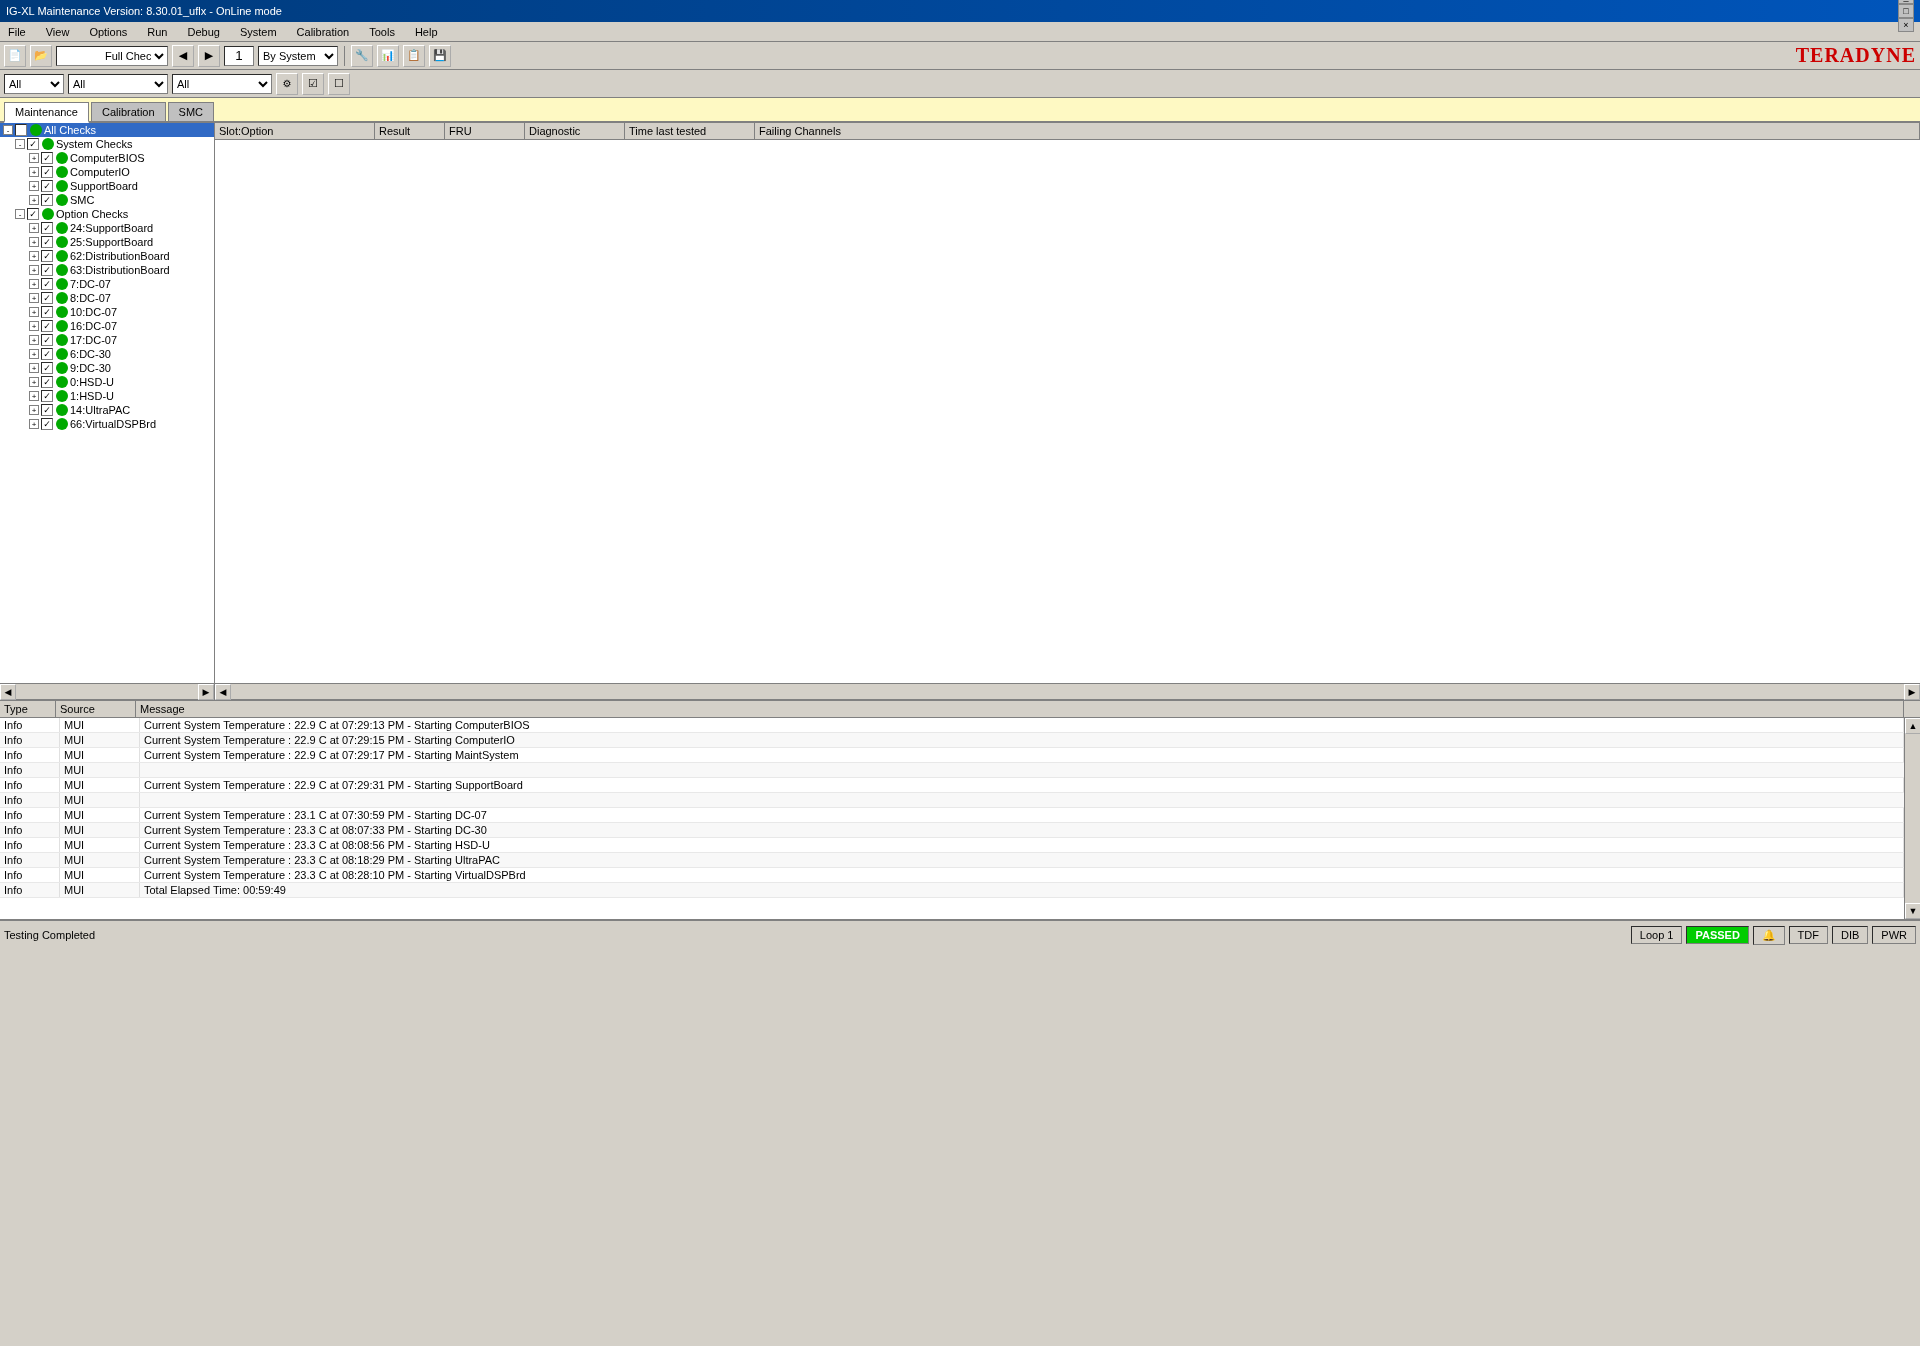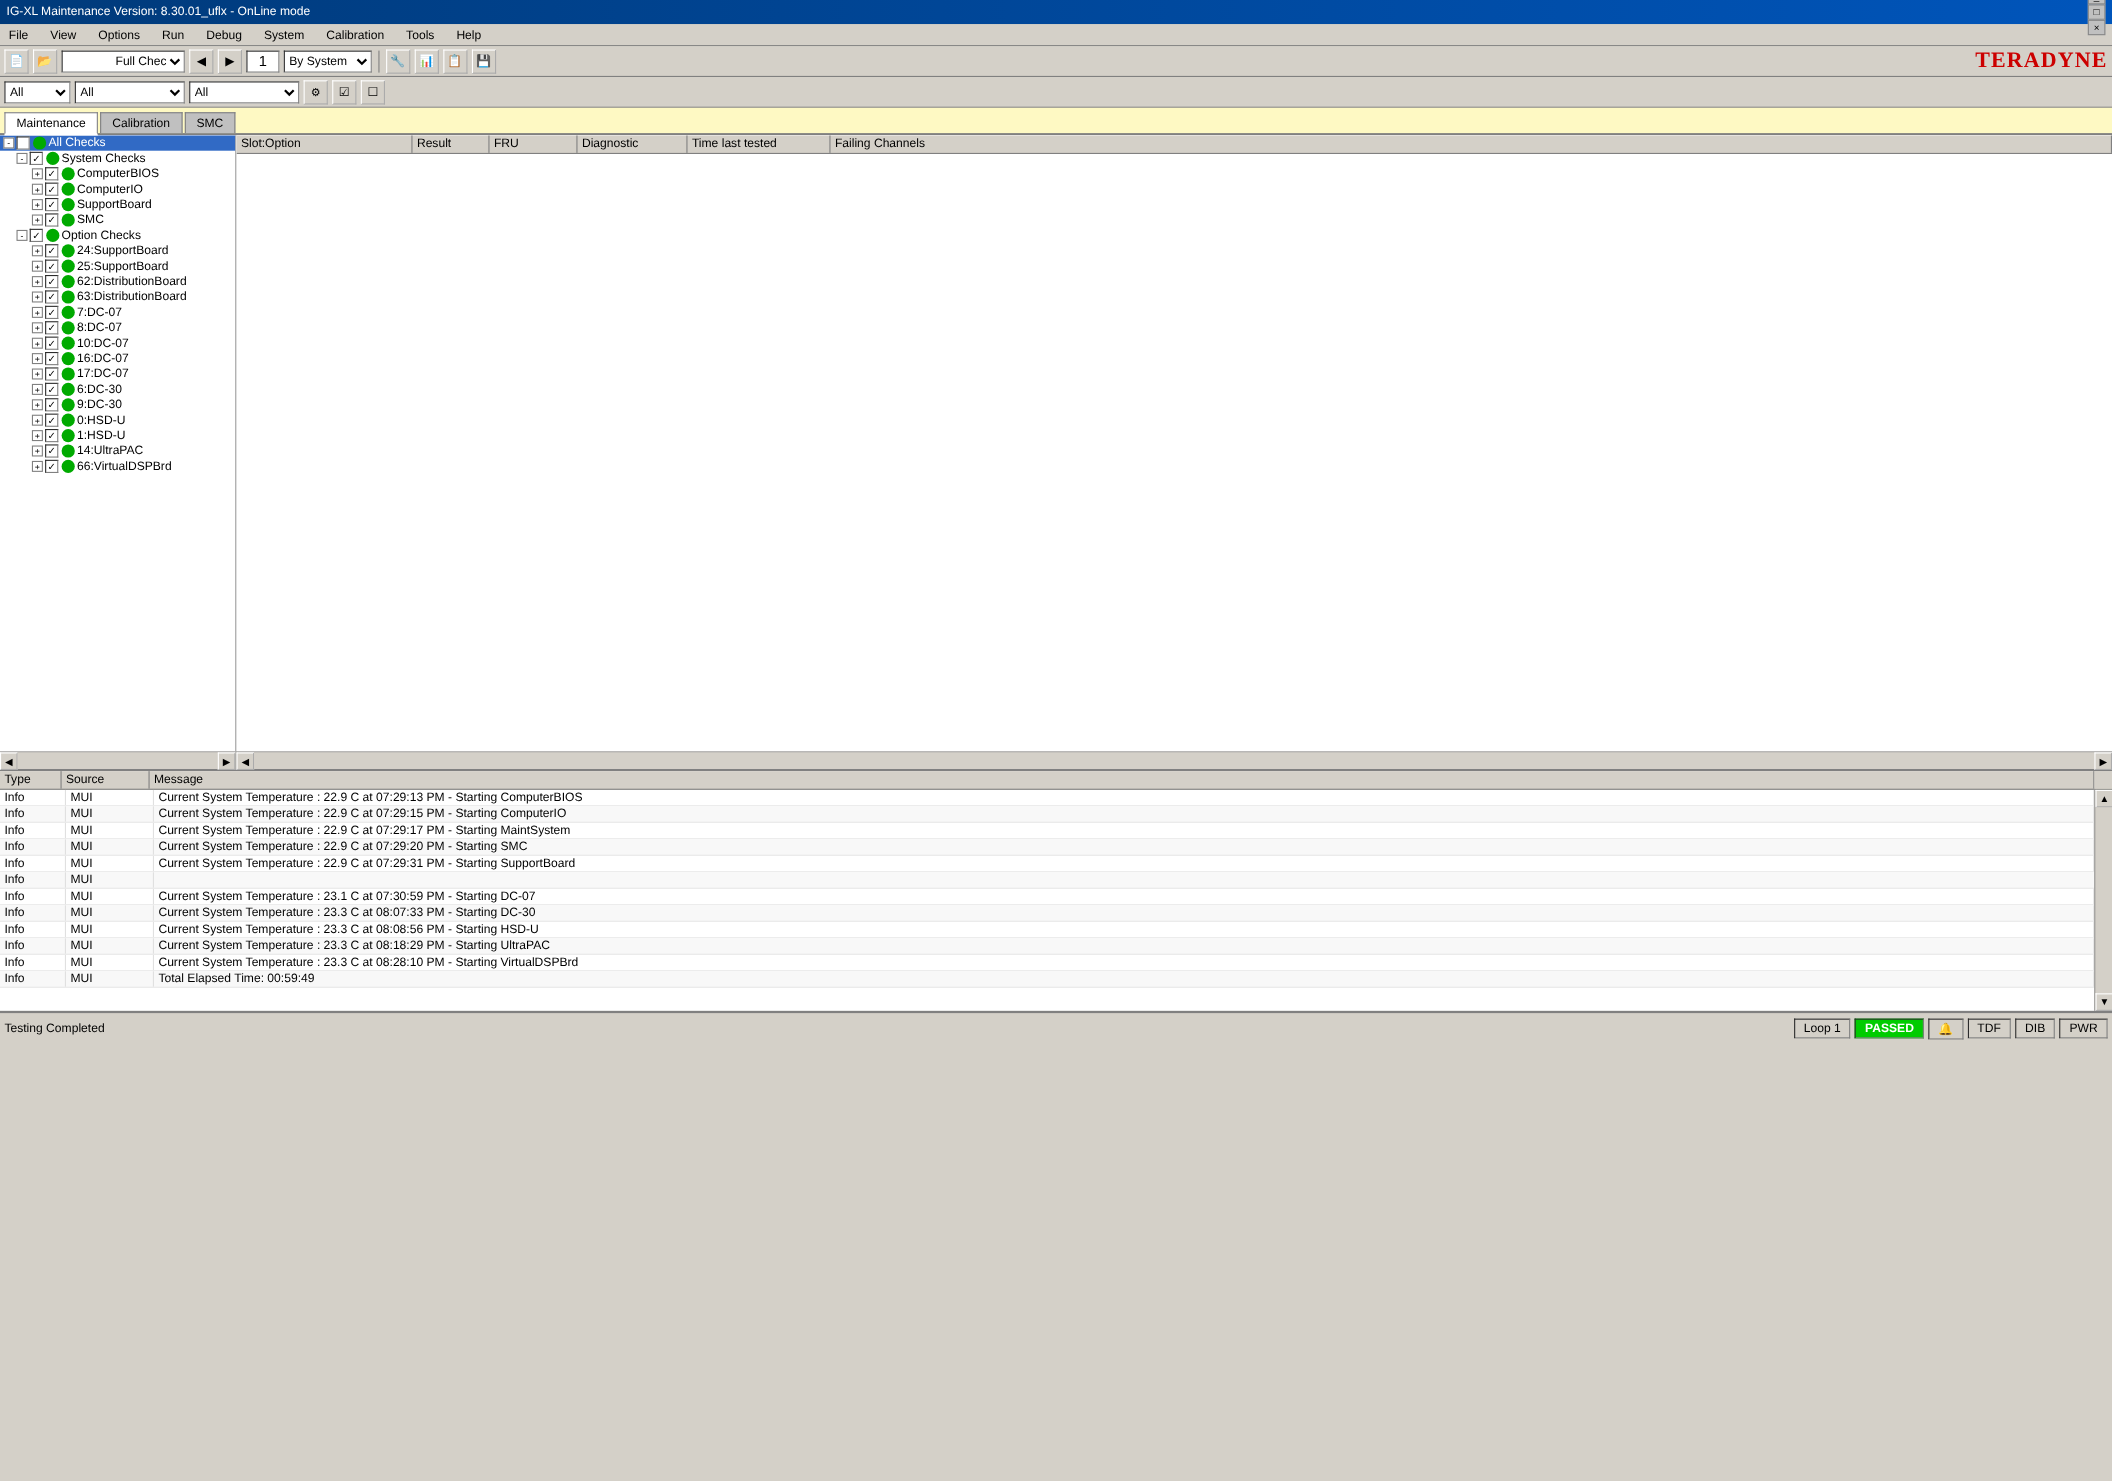--- a/index.html
+++ b/index.html
@@ -468,21 +468,20 @@
       <div class="log-cell" style="flex:1;">Current System Temperature : 22.9 C at 07:29:15 PM - Starting ComputerIO</div>
     </div>
         <div class="log-row">
       <div class="log-cell" style="width:60px;">Info</div>
       <div class="log-cell" style="width:80px;">MUI</div>
       <div class="log-cell" style="flex:1;">Current System Temperature : 22.9 C at 07:29:17 PM - Starting MaintSystem</div>
     </div>
         <div class="log-row">
       <div class="log-cell" style="width:60px;">Info</div>
       <div class="log-cell" style="width:80px;">MUI</div>
-      <div class="log-cell" style="flex:1;">Current System Temperature : 22.9 C at 07:29:20 PM - Starting SMC</div>
     </div>
         <div class="log-row">
       <div class="log-cell" style="width:60px;">Info</div>
       <div class="log-cell" style="width:80px;">MUI</div>
       <div class="log-cell" style="flex:1;">Current System Temperature : 22.9 C at 07:29:31 PM - Starting SupportBoard</div>
     </div>
         <div class="log-row">
       <div class="log-cell" style="width:60px;">Info</div>
       <div class="log-cell" style="width:80px;">MUI</div>
     </div>

